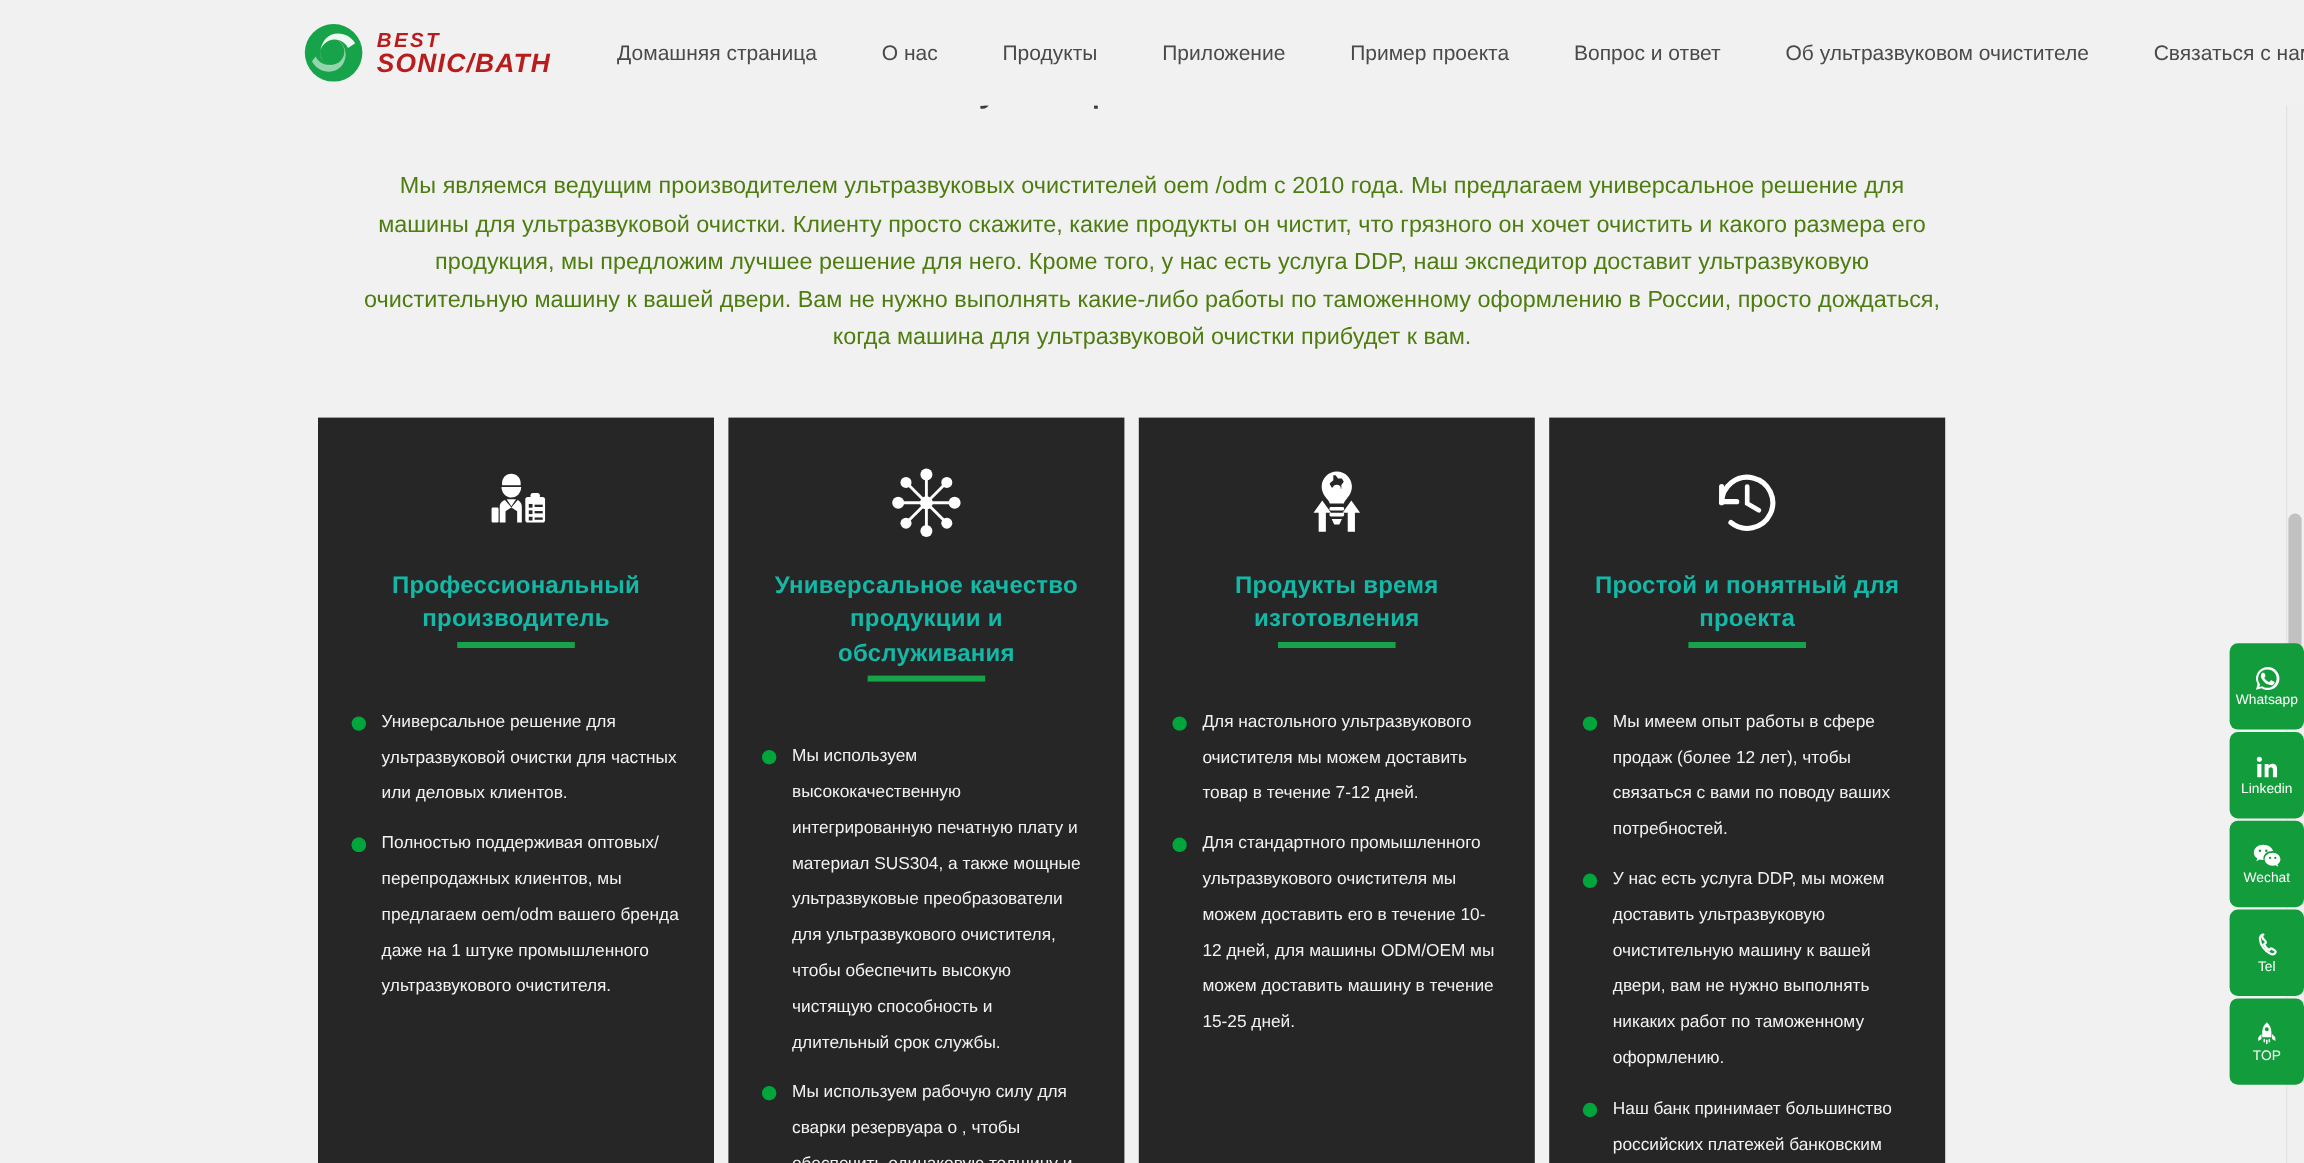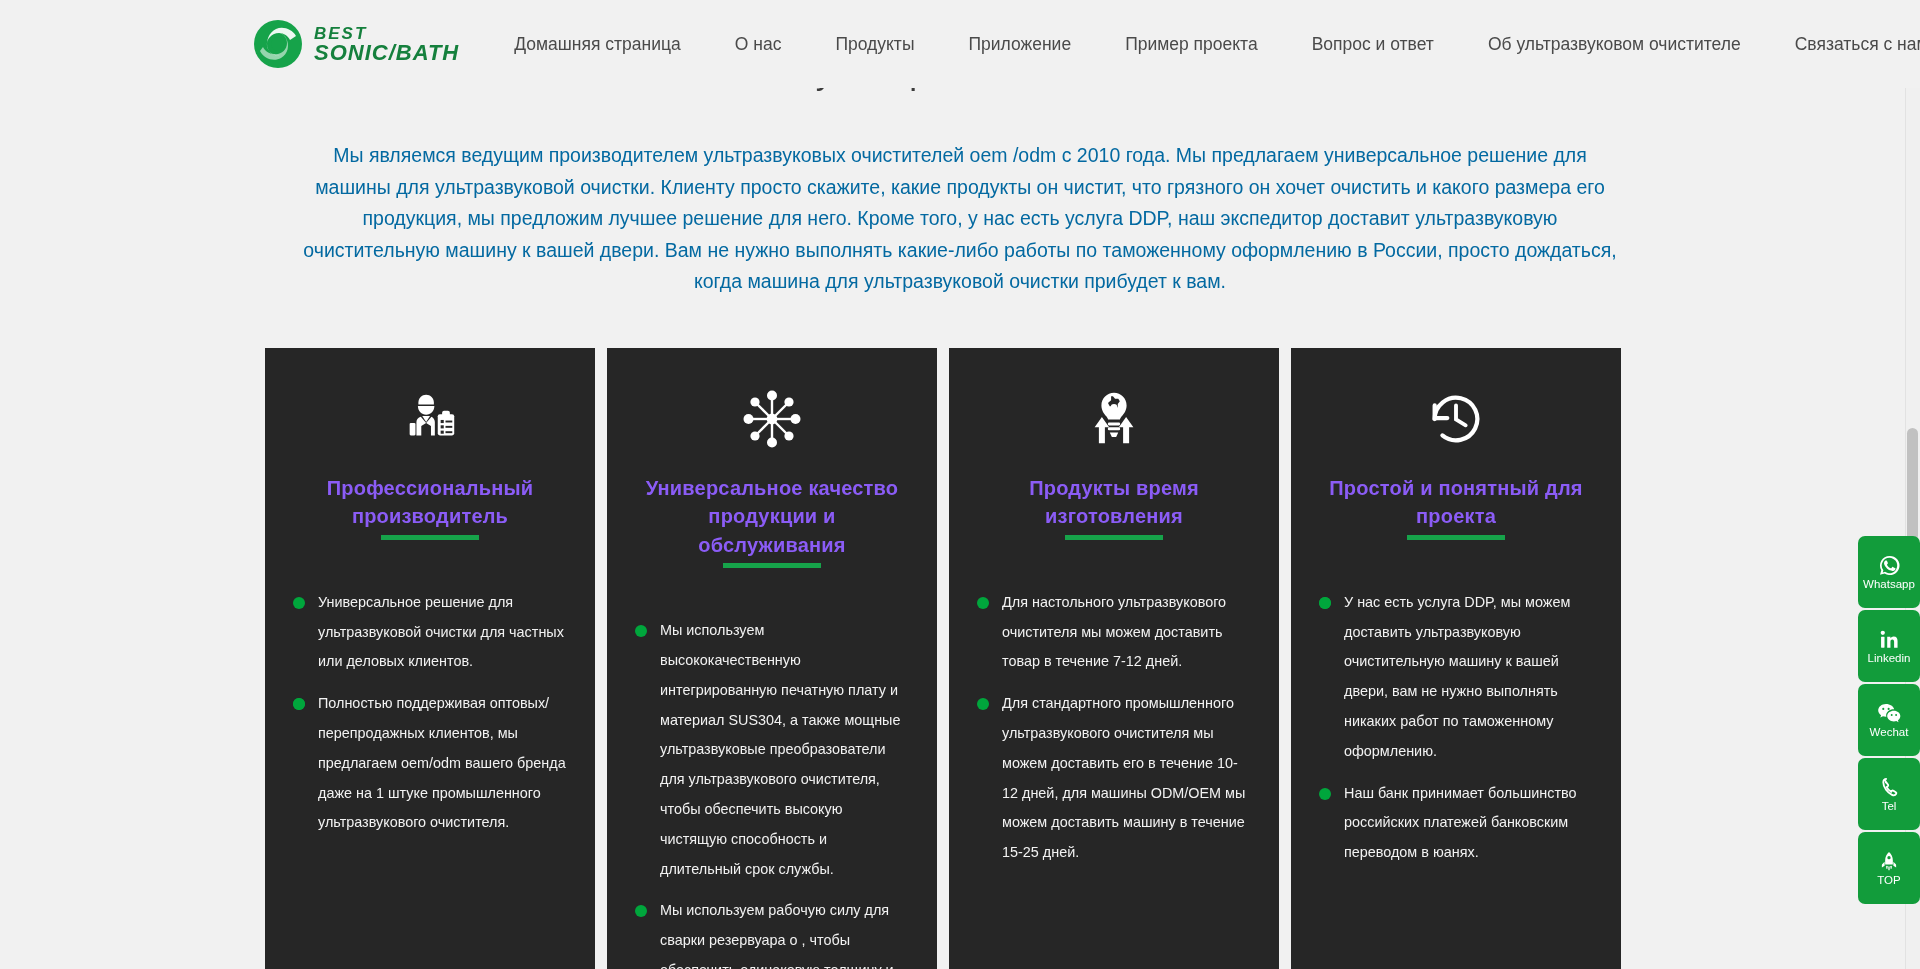--- a/index.html
+++ b/index.html
@@ -28,21 +28,21 @@
     margin-left: 252px;
     gap: 10px;
   }
   .logo-mark { width: 52px; height: 52px; flex: 0 0 52px; }
   .logo-text {
     display: flex;
     flex-direction: column;
     line-height: 1.0;
     font-weight: bold;
     font-style: italic;
-    color: #15803d;
+    color: #b91c1c;
     letter-spacing: 1px;
   }
   .logo-text .l1 { font-size: 17px; letter-spacing: 2px; }
   .logo-text .l2 { font-size: 22px; letter-spacing: 1px; }
 
   .nav {
     display: flex;
     align-items: center;
     margin-left: 36px;
     gap: 16px;
@@ -75,21 +75,21 @@
     letter-spacing: 0.5px;
   }
   .intro {
     position: absolute;
     top: 140px;
     left: 300px;
     width: 1320px;
     text-align: center;
     font-size: 19.5px;
     line-height: 1.62;
-    color: #0369a1;
+    color: #4d7c0f;
   }
 
   
   .cards {
     position: absolute;
     top: 348px;
     left: 265px;
     width: 1390px;
     display: flex;
     gap: 12px;
@@ -103,21 +103,21 @@
   }
   .card-icon {
     height: 74px;
     display: flex;
     align-items: center;
     justify-content: center;
     margin-bottom: 18px;
   }
   .card-title {
     text-align: center;
-    color: #8b5cf6;
+    color: #14b8a6;
     font-size: 20px;
     font-weight: bold;
     line-height: 1.42;
     letter-spacing: 0.2px;
   }
   .title-rule {
     width: 98px;
     height: 5px;
     background: #16a34a;
     margin: 4px auto 0 auto;
@@ -289,21 +289,21 @@
       <div class="card-icon">
         <svg width="62" height="62" viewBox="0 0 64 64" fill="none" stroke="#ffffff" stroke-width="4.4" stroke-linecap="round">
           <path d="M10 32a22 22 0 1 1 8 17"></path>
           <path d="M10 18v13h13" fill="none"></path>
           <path d="M32 18v14.5l10 6" stroke-width="4"></path>
         </svg>
       </div>
       <div class="card-title">Простой и понятный для проекта</div>
       <div class="title-rule"></div>
       <div class="card-list">
-        <div class="card-li"><span class="bullet"></span></div>
+        <div class="card-li"><span class="bullet"></span><span>Мы имеем опыт работы в сфере продаж (более 12 лет), чтобы связаться с вами по поводу ваших потребностей.</span></div>
         <div class="card-li"><span class="bullet"></span><span>У нас есть услуга DDP, мы можем доставить ультразвуковую очистительную машину к вашей двери, вам не нужно выполнять никаких работ по таможенному оформлению.</span></div>
         <div class="card-li"><span class="bullet"></span><span>Наш банк принимает большинство российских платежей банковским переводом в юанях.</span></div>
       </div>
     </div>
 
   </div>
 </div>
 
 <div class="header">
   <div class="logo-wrap">

